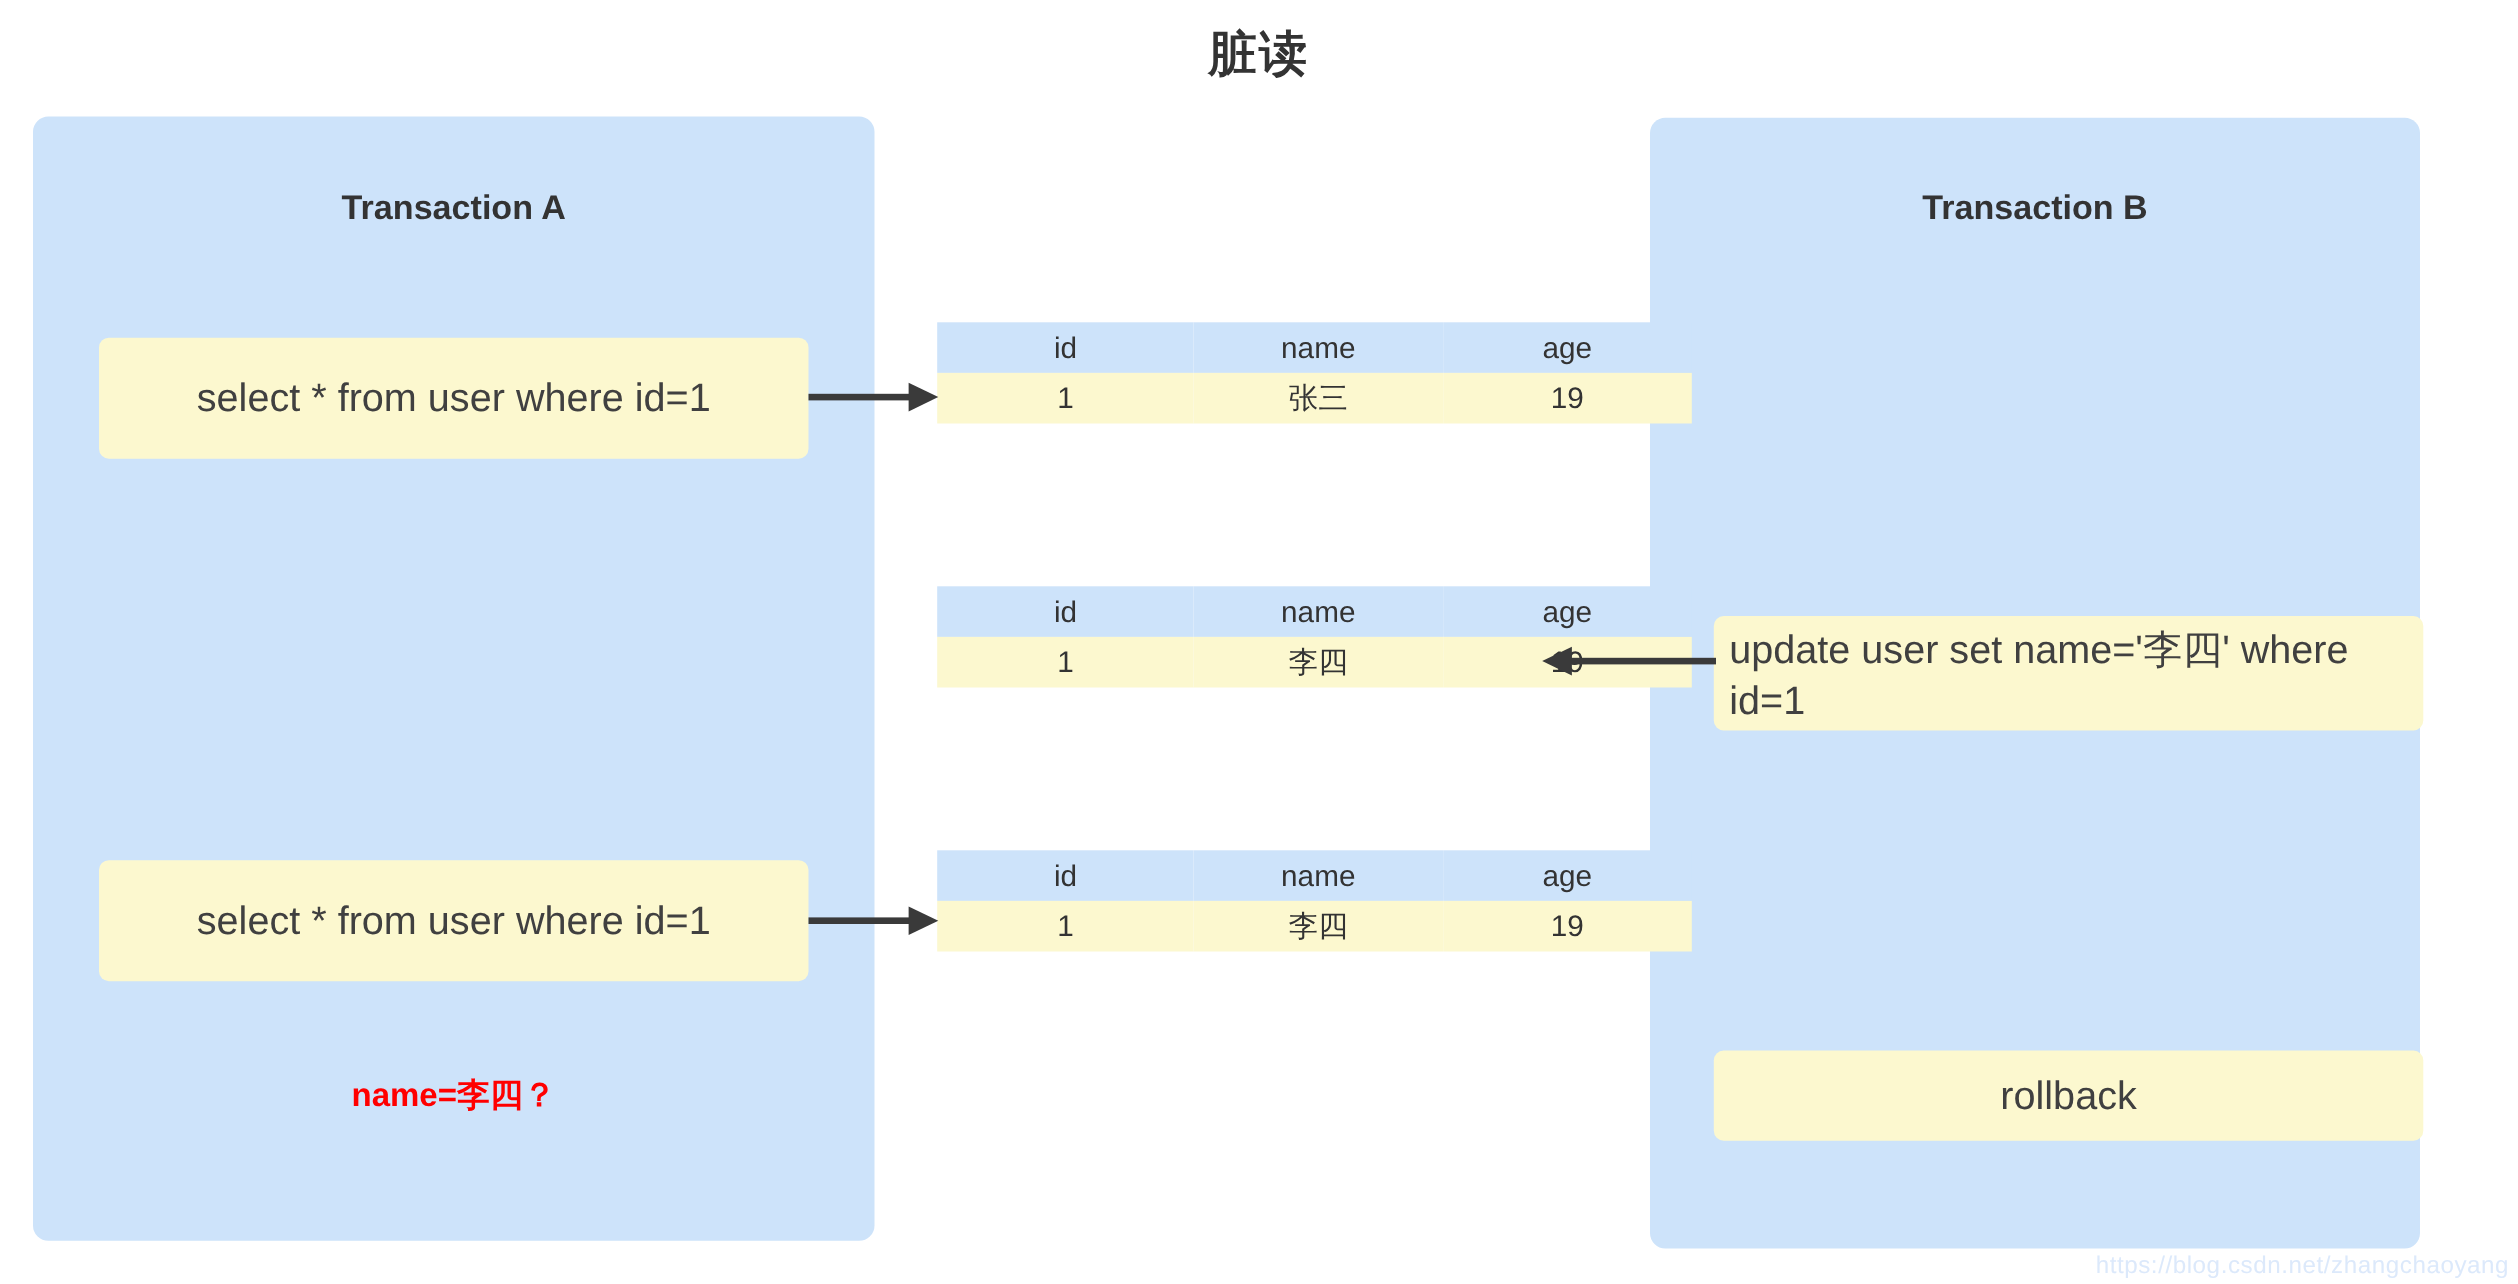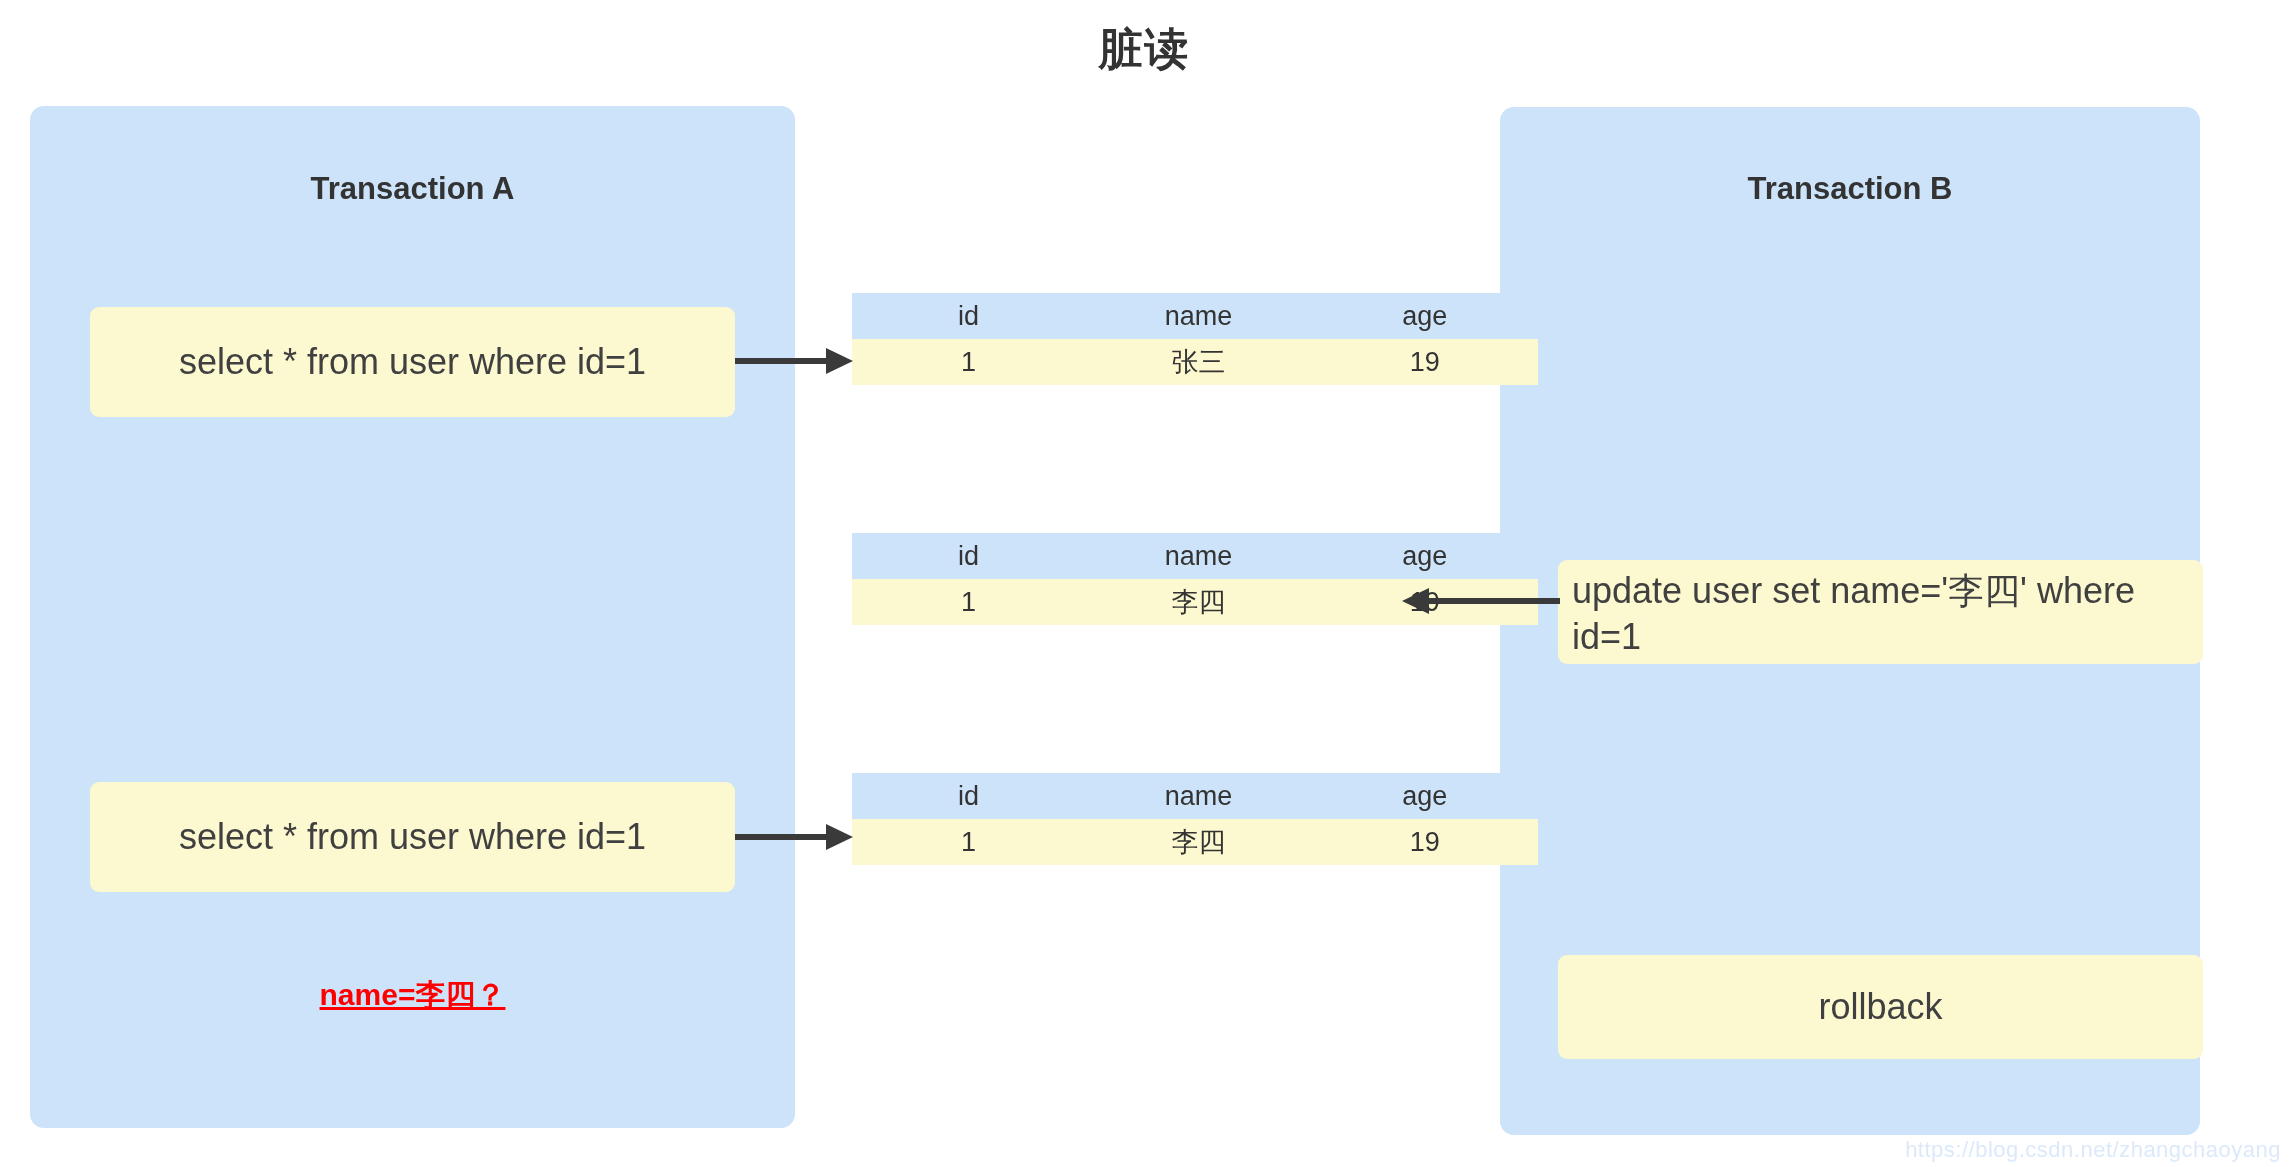--- a/index.html
+++ b/index.html
@@ -62,33 +62,32 @@
     align-items: center;
     justify-content: center;
     color: #404040;
     font-size: 36px;
     box-sizing: border-box;
     padding: 0 14px;
   }
   #stmt-a1 { left: 90px;  top: 307px;  width: 645px; height: 110px; }
   #stmt-a2 { left: 90px;  top: 782px;  width: 645px; height: 110px; }
   #stmt-b1 { left: 1558px; top: 560px;  width: 645px; height: 104px; }
-  #stmt-b2 { left: 1558px; top: 955px;  width: 645px; height: 104px; }
+  #stmt-b2 { left: 1558px; top: 955px;  width: 645px; height: 82px; }
 
   
   .note-red {
     position: absolute;
     left: 90px;
     top: 975px;
     width: 645px;
     text-align: center;
     font-size: 30px;
     font-weight: bold;
     color: #ff0000;
-    text-decoration: underline;
   }
 
   
   .res-table {
     position: absolute;
     width: 686px;
     border-collapse: collapse;
     table-layout: fixed;
   }
   #table-1 { left: 852px; top: 293px; }

